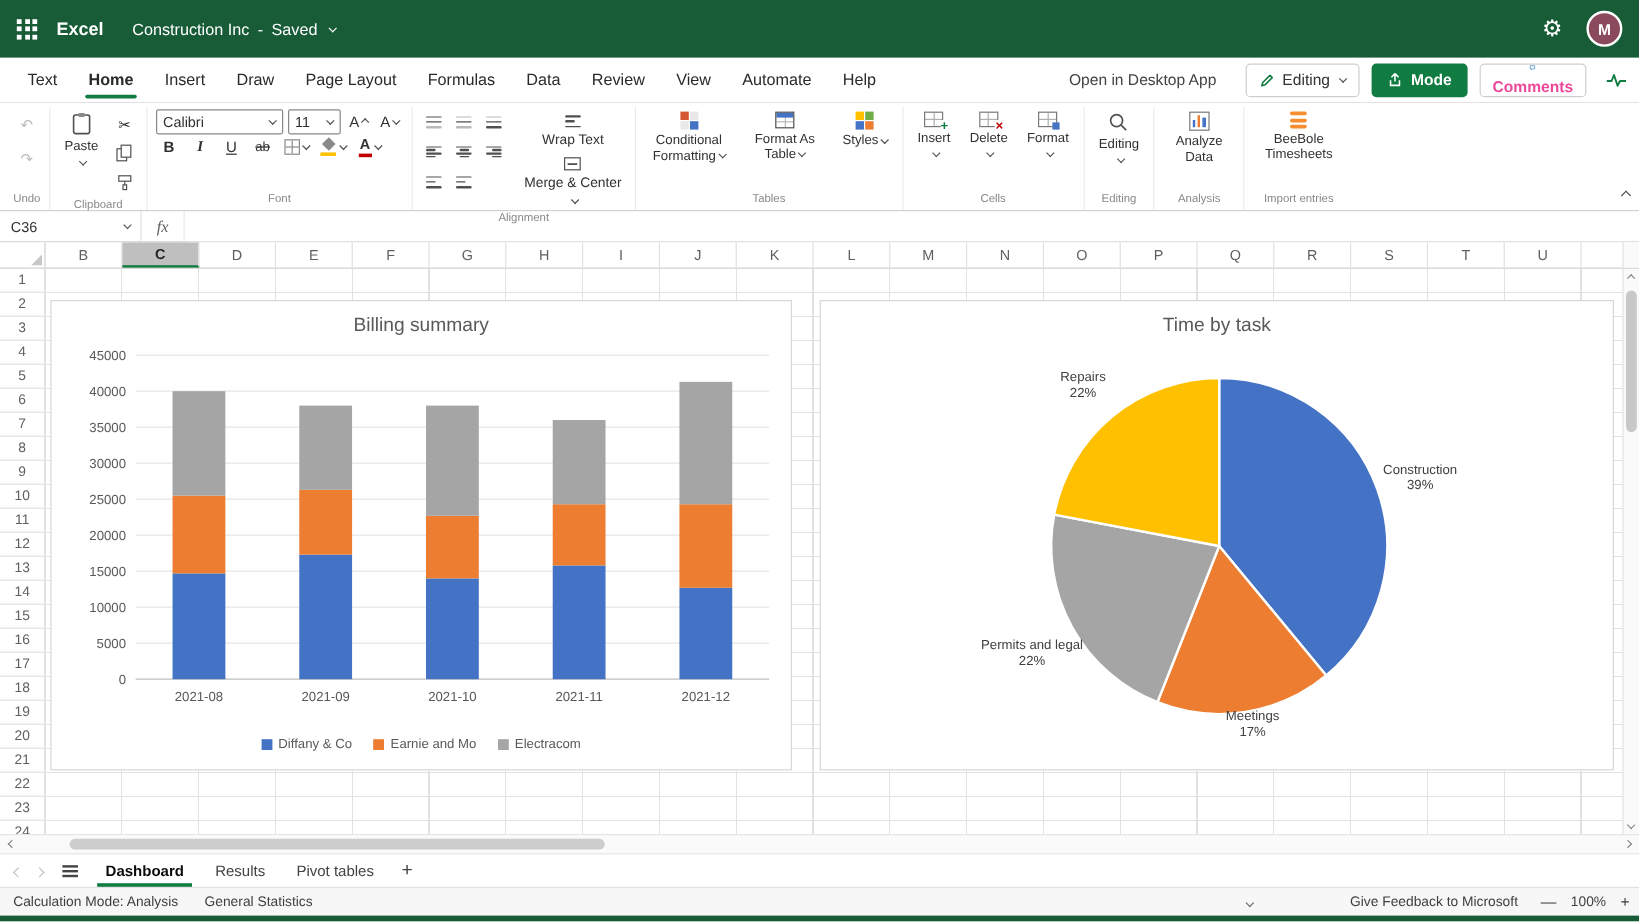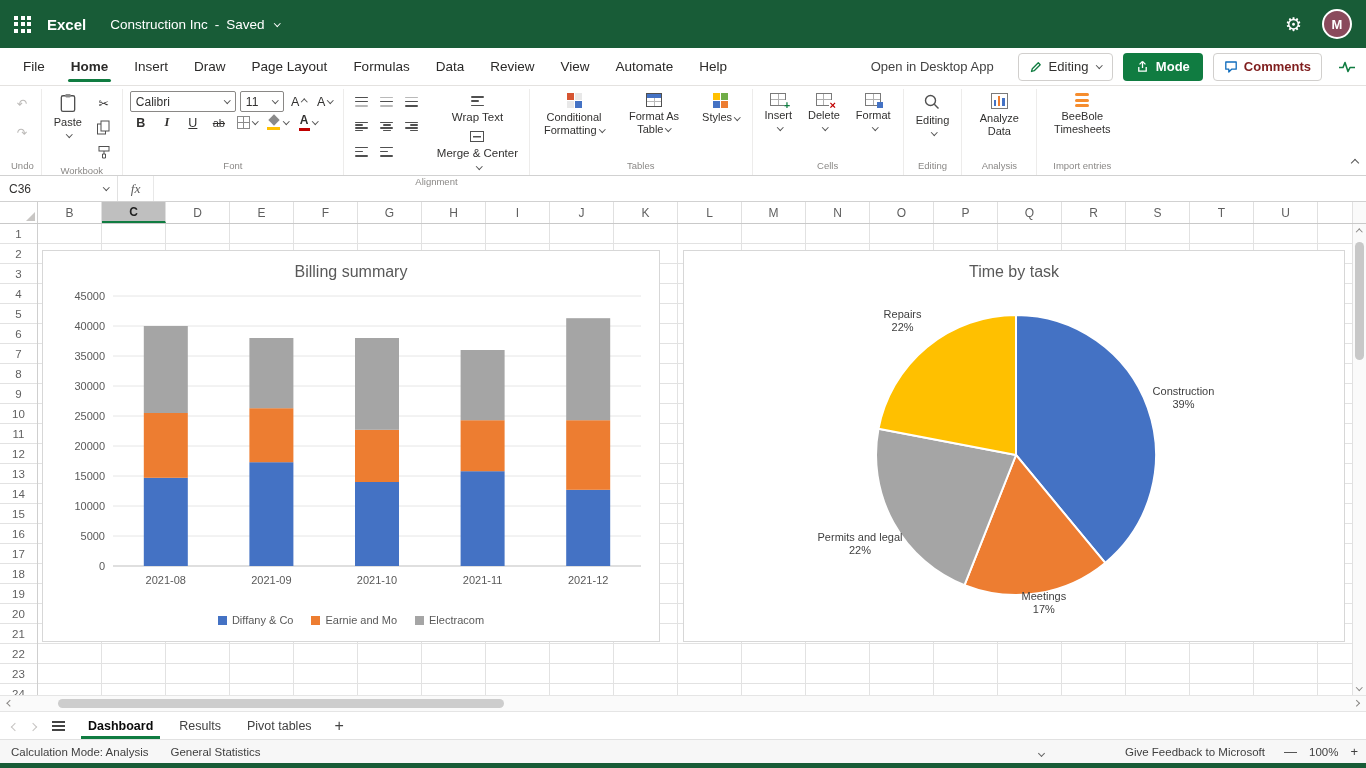--- a/index.html
+++ b/index.html
@@ -31,21 +31,21 @@
 
 .menubar{height:38px;flex:0 0 38px;background:#fff;display:flex;align-items:center;padding:0 10px;border-bottom:1px solid #E4E2E0;}
 .menu-tabs{display:flex;height:100%;}
 .menu-tab{padding:0 13px;height:100%;display:flex;align-items:center;font-size:13.5px;color:#2B2A29;cursor:pointer;position:relative;white-space:nowrap;}
 .menu-tab.active{font-weight:700;}
 .menu-tab.active::after{content:"";position:absolute;left:10px;right:10px;bottom:3px;height:3px;background:#107C41;border-radius:2px;}
 .menubar-right{margin-left:auto;display:flex;align-items:center;gap:10px;}
 .open-desktop{font-size:13px;color:#424242;margin-right:14px;cursor:pointer;white-space:nowrap;}
 .pill{height:28px;border:1px solid #D1CFCD;border-radius:4px;display:flex;align-items:center;gap:6px;padding:0 10px;font-size:13px;background:#fff;white-space:nowrap;}
 .share-btn{height:28px;background:#107C41;color:#fff;border-radius:4px;display:flex;align-items:center;gap:7px;padding:0 13px;font-size:13px;font-weight:600;}
-.comments-btn{color:#7f1d1d;font-weight:600;}
+.comments-btn{color:#ec4899;font-weight:600;flex-direction:column;}
 .activity{margin-left:6px;cursor:pointer;}
 
 
 .ribbon{height:90px;flex:0 0 90px;background:#fff;display:flex;align-items:stretch;padding:3px 26px 0 4px;border-bottom:1px solid #D1D1D1;position:relative;}
 .rgroup{display:flex;flex-direction:column;align-items:center;padding:2px 7px 0;}
 .rgroup + .rgroup{border-left:1px solid #EDECEB;}
 .rgroup-label{margin-top:auto;font-size:9.5px;color:#8A8886;padding:3px 0 4px;white-space:nowrap;}
 .rcontent{display:flex;gap:6px;align-items:flex-start;}
 .ib{display:flex;align-items:center;justify-content:center;min-width:22px;height:21px;padding:0 3px;border-radius:3px;font-size:12.5px;color:#323130;}
 .ib.disabled{color:#BDBBB9;}
@@ -185,21 +185,21 @@
       <span class="cv cv-white tiny"></span>
     </div>
     <div class="topbar-right">
       <span class="gear">⚙</span>
       <div class="avatar">M</div>
     </div>
   </header>
 
   <nav class="menubar">
     <div class="menu-tabs">
-        <div class="menu-tab">File</div>
+        <div class="menu-tab">Text</div>
         <div class="menu-tab active">Home</div>
         <div class="menu-tab">Insert</div>
         <div class="menu-tab">Draw</div>
         <div class="menu-tab">Page Layout</div>
         <div class="menu-tab">Formulas</div>
         <div class="menu-tab">Data</div>
         <div class="menu-tab">Review</div>
         <div class="menu-tab">View</div>
         <div class="menu-tab">Automate</div>
         <div class="menu-tab">Help</div>
@@ -263,21 +263,21 @@
               </svg>
           </button>
           <button class="ib">
             <svg width="14" height="14" viewBox="0 0 14 14">
                 <rect x="2" y="1.5" width="10" height="4.5" fill="none" stroke="#505050"></rect>
                 <path d="M7 6 V9 M5.5 9 H8.5 V13 H5.5 Z" fill="none" stroke="#505050"></path>
               </svg>
           </button>
         </div>
       </div>
-      <div class="rgroup-label">Workbook</div>
+      <div class="rgroup-label">Clipboard</div>
     </div>
 
     <div class="rgroup">
       <div class="font-rows">
         <div class="frow">
           <div class="combo" style="width:106px;">
             <span>Calibri</span>
               <span class="cv tiny"></span>
           </div>
           <div class="combo" style="width:44px;">

